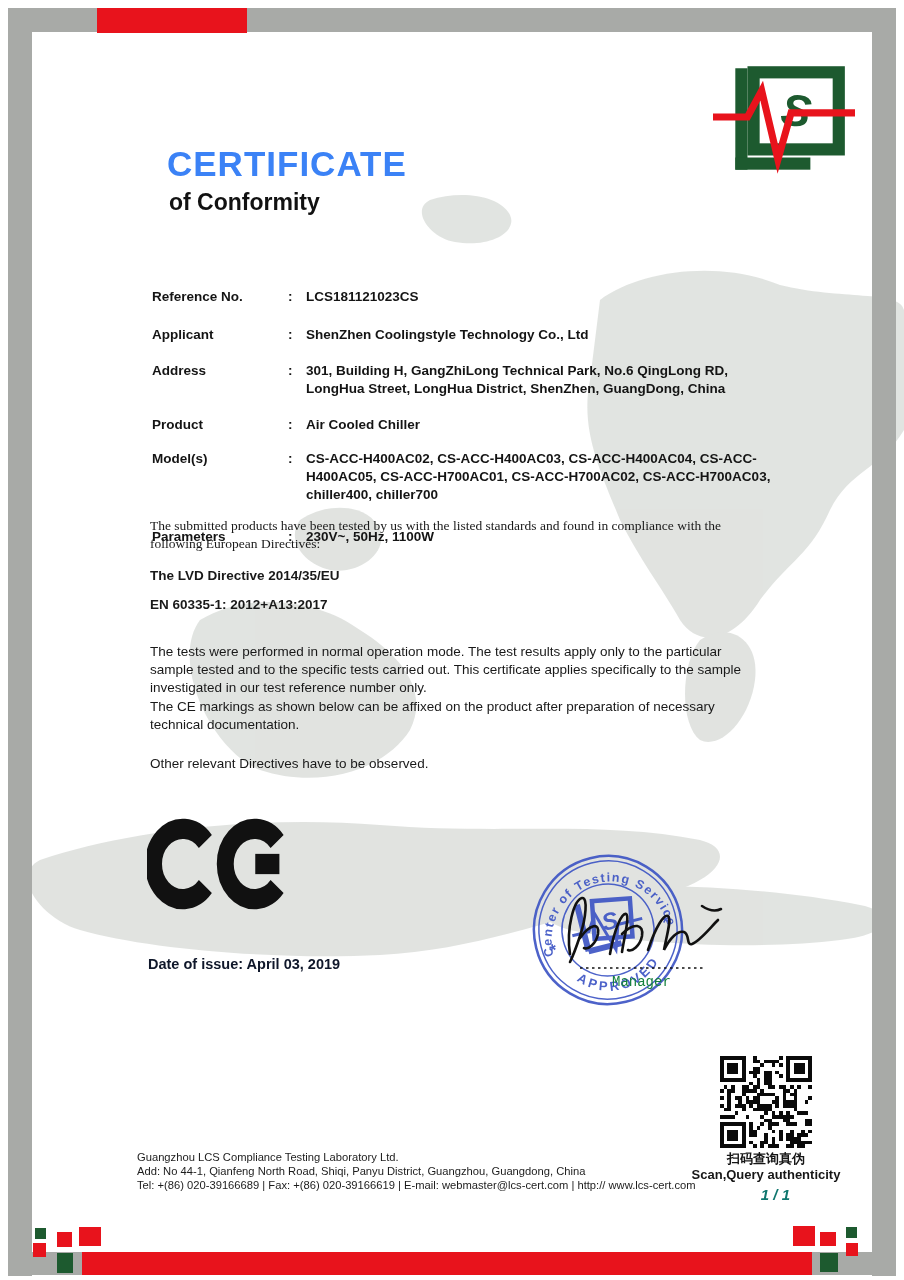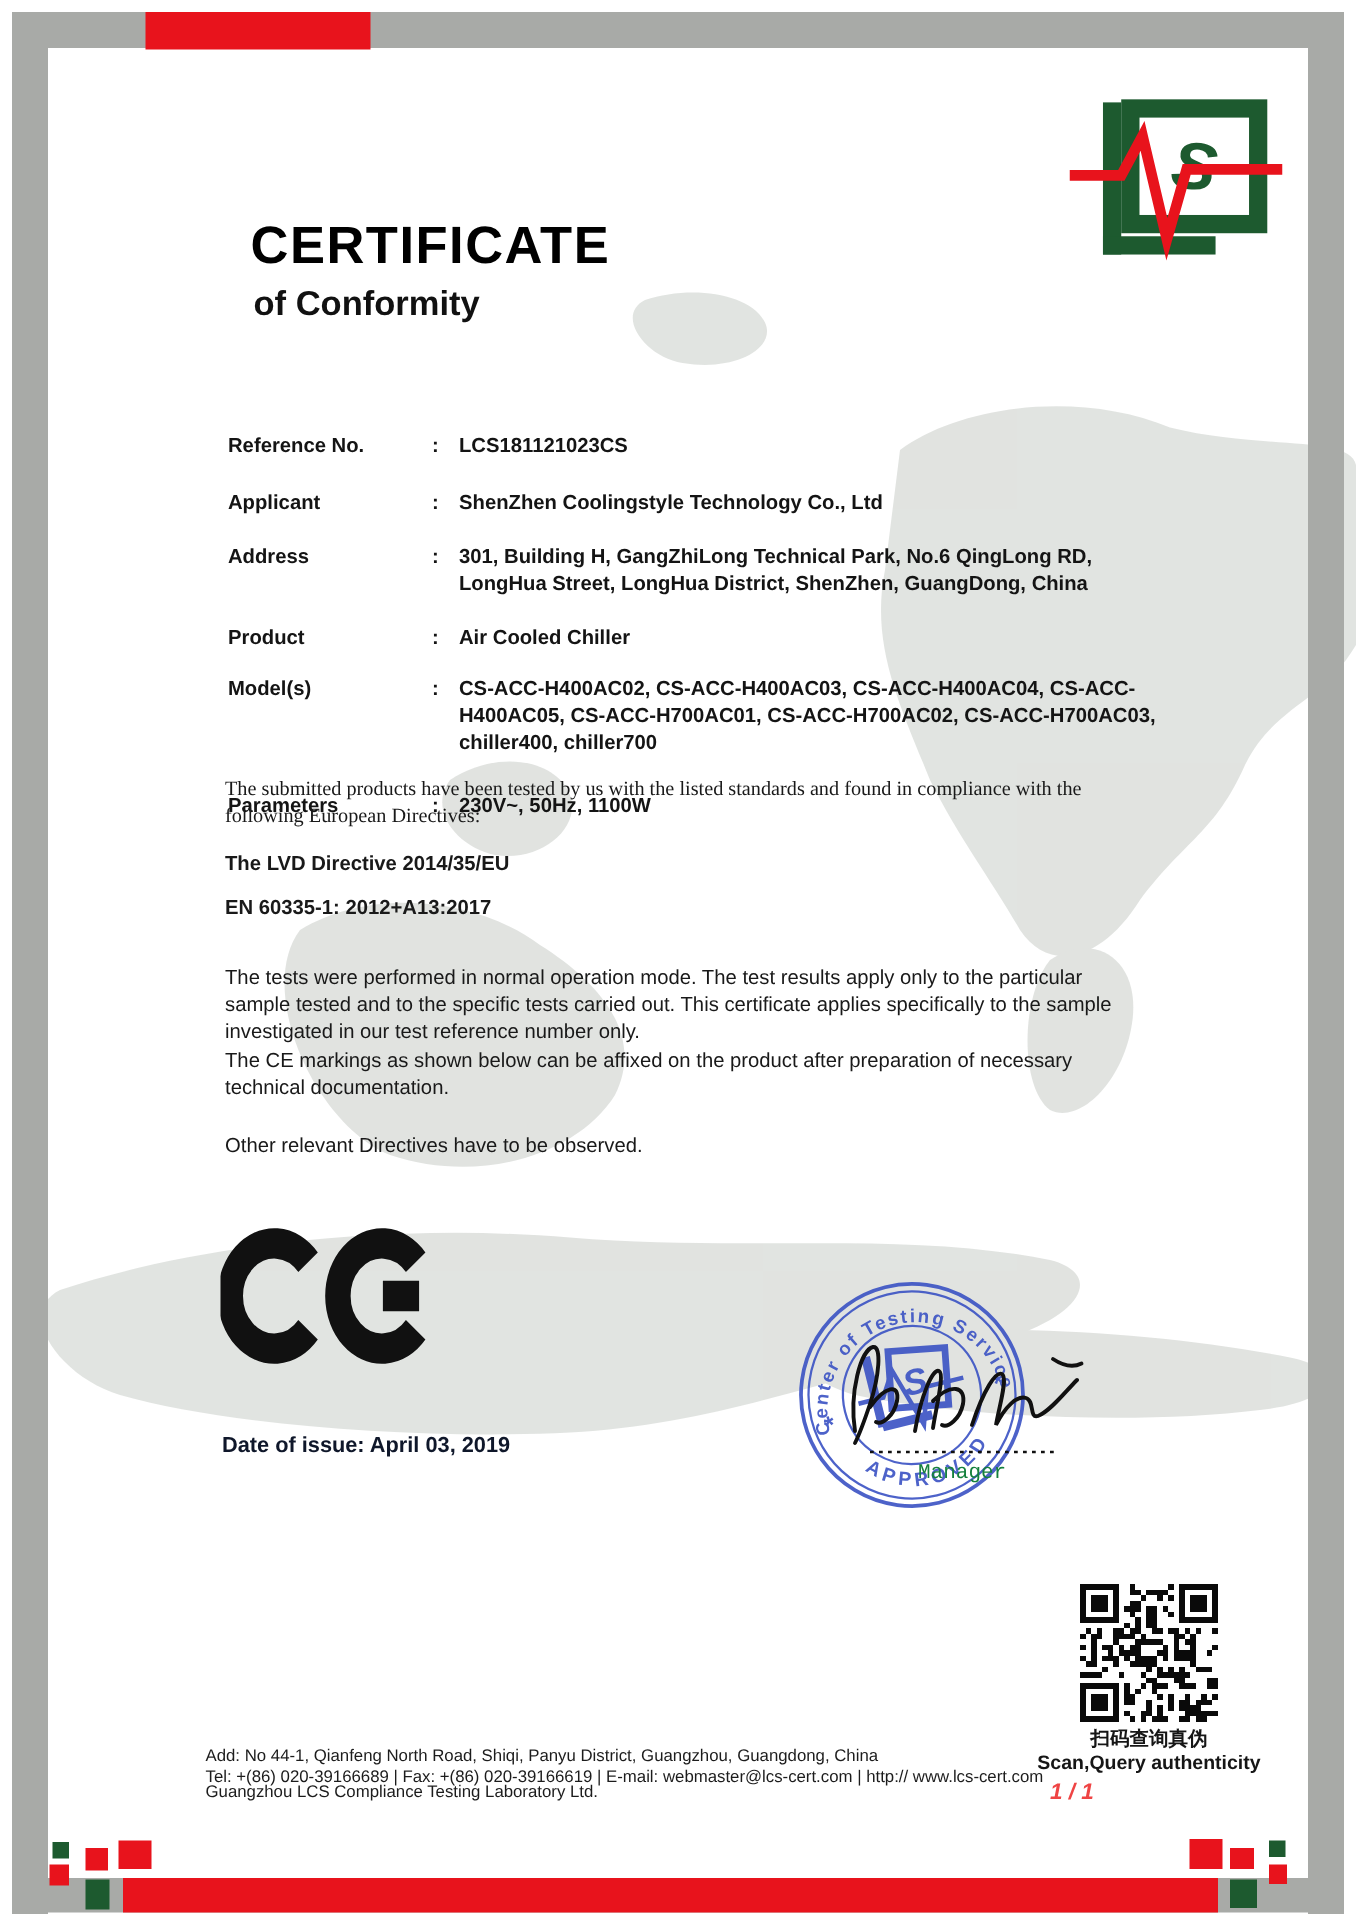--- a/index.html
+++ b/index.html
@@ -7,40 +7,40 @@
         font-family:"Liberation Sans", sans-serif;color:#1a1a1a;}
   .abs{position:absolute;}
 
   
   .band{background:#a8aaa7;}
   .band-red{background:#e8131c;}
   .sq-red{background:#e8131c;}
   .sq-green{background:#1d5a2f;}
 
   
-  .title{left:167px;top:144px;font-size:35px;font-weight:bold;letter-spacing:1px;color:#000000;}
+  .title{left:167px;top:144px;font-size:35px;font-weight:bold;letter-spacing:1px;color:#3b82f6;}
   .subtitle{left:169px;top:189px;font-size:23px;font-weight:bold;color:#111;}
 
   
   .field-row{left:152px;width:628px;display:grid;grid-template-columns:136px 18px 1fr;
              font-size:13.5px;font-weight:bold;line-height:18px;color:#141414;margin-top:42px;}
   .fcolon{text-align:left;}
 
   
   .para{left:150px;width:600px;font-size:13.5px;line-height:18px;color:#191919;}
   .para.bold{font-weight:bold;}
 
   .issue-date{left:148px;top:956px;font-size:14.5px;font-weight:bold;color:#0f172a;}
 
   
   .manager{left:612px;top:974px;font-size:14px;color:#15803d;font-family:Liberation Mono, monospace;}
 
   
   .qr-caption{left:676px;width:180px;text-align:center;font-size:13px;font-weight:bold;color:#161616;}
-  .page-num{left:700px;top:1186px;width:90px;text-align:left;font-size:15px;font-weight:bold;font-style:italic;color:#ef4444;}
+  .page-num{left:700px;top:1186px;width:90px;text-align:right;font-size:15px;font-weight:bold;font-style:italic;color:#0f766e;}
 
   
   .footer-line{left:137px;width:560px;font-size:11.2px;color:#1c1c1c;line-height:13px;}
 
   svg text{font-family:"Liberation Sans", sans-serif;}
 </style>
 </head>
 <body>
 
 <div class="page">
@@ -383,17 +383,17 @@
         <rect x="18" y="24" width="1" height="1"></rect>
         <rect x="19" y="24" width="1" height="1"></rect>
         <rect x="21" y="24" width="1" height="1"></rect>
         <rect x="22" y="24" width="1" height="1"></rect>
       </g>
   </svg>
   <div class="abs qr-caption" style="top:1150px;">扫码查询真伪</div>
   <div class="abs qr-caption" style="top:1167px;">Scan,Query authenticity</div>
   <div class="abs page-num">1 / 1</div>
 
-  <div class="abs footer-line" style="top:1151px;margin-top:38px;">Guangzhou LCS Compliance Testing Laboratory Ltd.</div>
+  <div class="abs footer-line" style="top:1151px;">Guangzhou LCS Compliance Testing Laboratory Ltd.</div>
   <div class="abs footer-line" style="top:1165px;">Add: No 44-1, Qianfeng North Road, Shiqi, Panyu District, Guangzhou, Guangdong, China</div>
   <div class="abs footer-line" style="top:1179px;width:640px;">Tel: +(86) 020-39166689  |  Fax: +(86) 020-39166619   |  E-mail: webmaster@lcs-cert.com  |  http:// www.lcs-cert.com</div>
 
 </div>
 
 </body></html>

